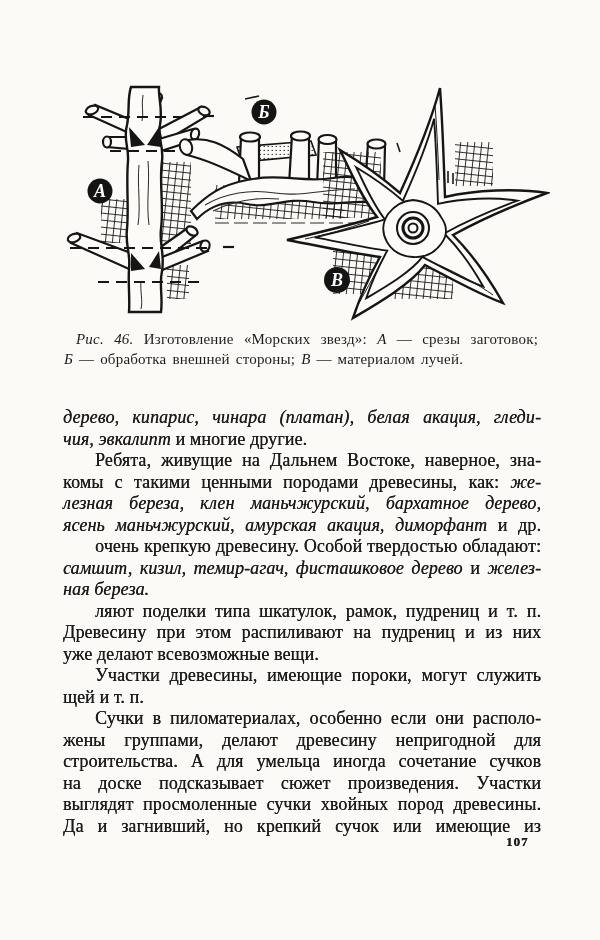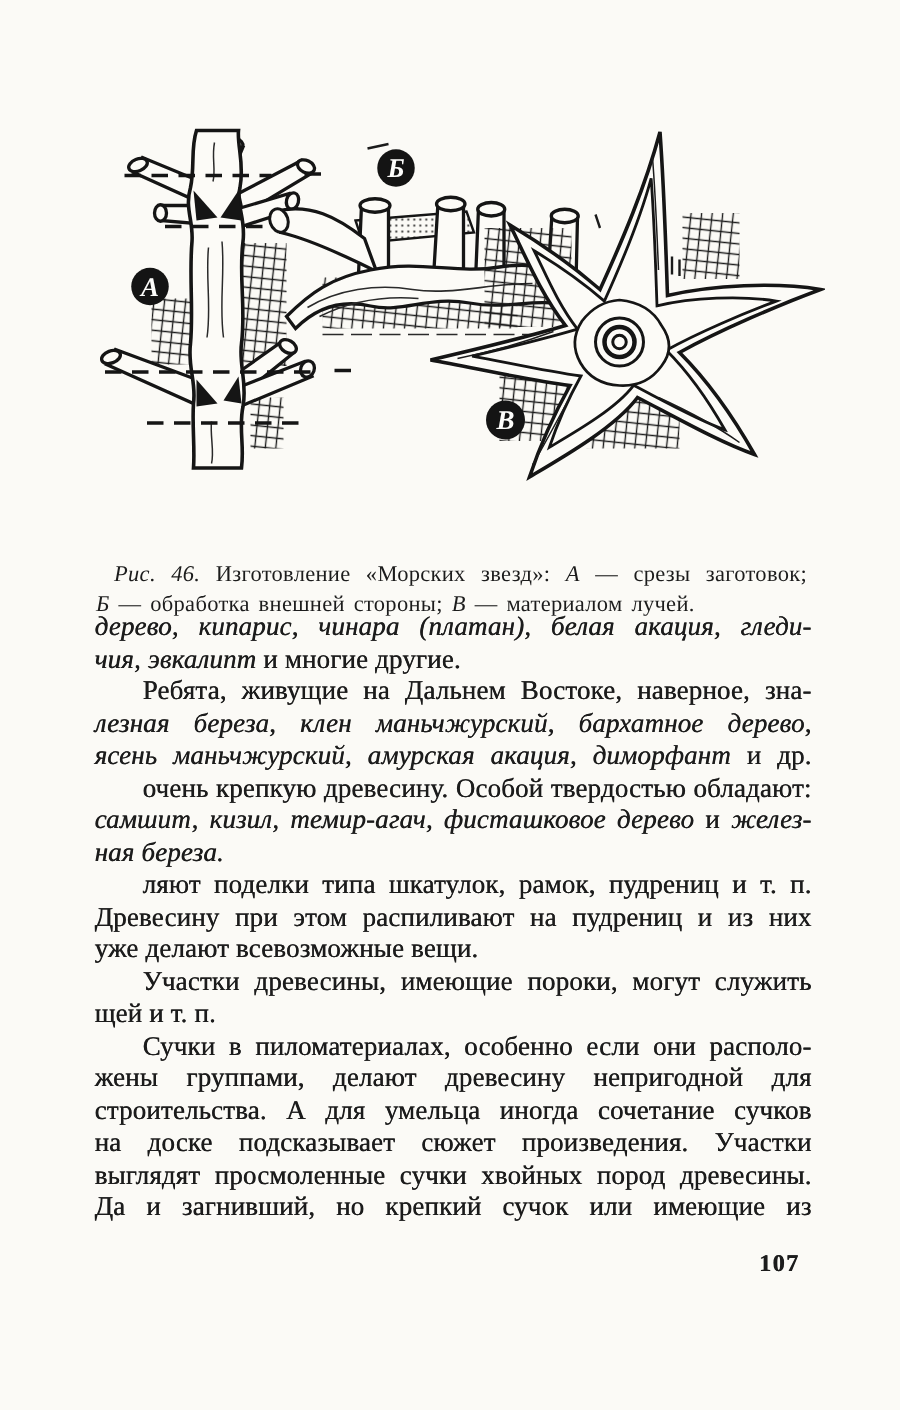--- a/index.html
+++ b/index.html
@@ -13,37 +13,37 @@
   .fig-label-text{
     font-family:"Liberation Serif","DejaVu Serif",serif;
     font-style:italic;font-weight:bold;font-size:18px;fill:#fdfdfb;
   }
   
   .caption{
     position:absolute;left:64px;top:330px;width:474px;
     font-size:15px;line-height:19.5px;letter-spacing:.2px;word-spacing:2px;
   }
   .cap-line{text-align:justify;}
-  .cap-line.fill{text-align-last:justify;margin-top:44px;}
+  .cap-line.fill{text-align-last:justify;}
   .cap-line:first-child{text-indent:12px;}
   
   .body-text{
     position:absolute;left:63px;top:407px;width:478px;
     font-size:18px;line-height:21.5px;letter-spacing:.1px;
     text-shadow:.25px 0 0 currentColor;
   }
   .paragraph{margin:0;}
   .body-line{text-align:justify;}
   .body-line.fill{text-align-last:justify;}
   .paragraph.indent .body-line:first-child{text-indent:32px;}
   .it{font-style:italic;}
   
   .page-number{
     position:absolute;left:506px;top:834px;
-    font-size:16px;font-weight:bold;letter-spacing:1px;
+    font-size:13px;font-weight:bold;letter-spacing:1px;
     text-shadow:.25px 0 0 currentColor;
     text-align:center;
   }
 </style>
 </head>
 <body>
 
 <div class="page">
 
   <svg class="figure-svg" viewBox="0 0 495 240">
@@ -198,20 +198,21 @@
       <div class="cap-line"><span class="it">Б</span><span> — обработка внешней стороны; </span><span class="it">В</span><span> — материалом лучей.</span></div>
     </div>
 
   <div class="body-text">
       <div class="paragraph">
         <div class="body-line fill"><span class="it">дерево, кипарис, чинара (платан), белая акация, гледи-</span></div>
         <div class="body-line"><span class="it">чия, эвкалипт</span><span> и многие другие.</span></div>
       </div>
       <div class="paragraph indent">
         <div class="body-line fill"><span>Ребята, живущие на Дальнем Востоке, наверное, зна-</span></div>
+        <div class="body-line fill"><span>комы с такими ценными породами древесины, как: </span><span class="it">же-</span></div>
         <div class="body-line fill"><span class="it">лезная береза, клен маньчжурский, бархатное дерево,</span></div>
         <div class="body-line fill"><span class="it">ясень маньчжурский, амурская акация, диморфант</span><span> и др.</span></div>
       </div>
       <div class="paragraph indent">
         <div class="body-line fill"><span>очень крепкую древесину. Особой твердостью обладают:</span></div>
         <div class="body-line fill"><span class="it">самшит, кизил, темир-агач, фисташковое дерево</span><span> и </span><span class="it">желез-</span></div>
         <div class="body-line"><span class="it">ная береза.</span></div>
       </div>
       <div class="paragraph indent">
         <div class="body-line fill"><span>ляют поделки типа шкатулок, рамок, пудрениц и т. п.</span></div>

